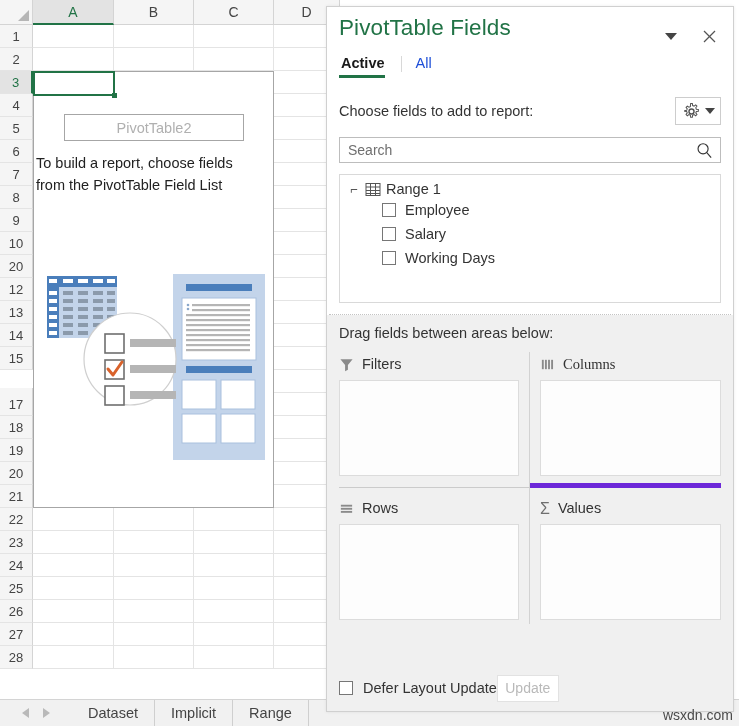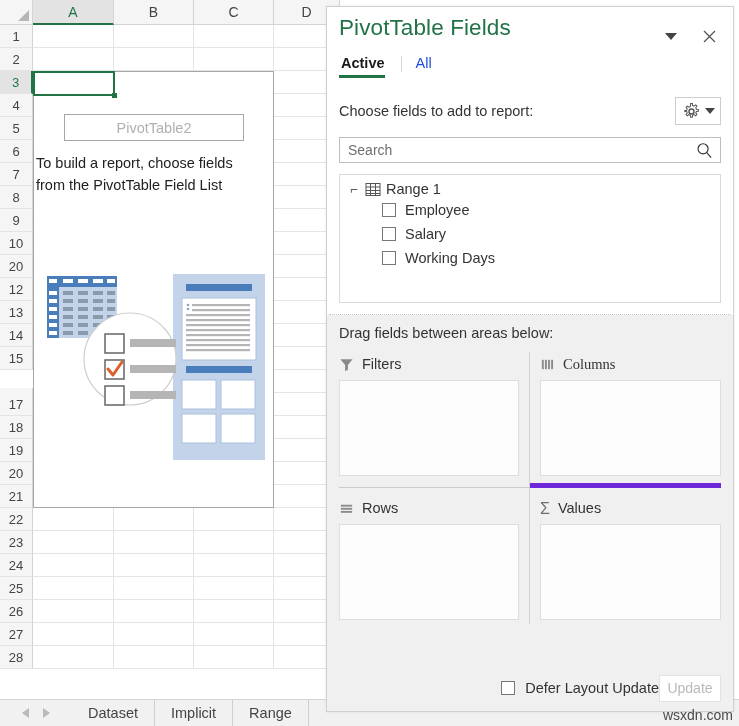--- a/index.html
+++ b/index.html
@@ -194,21 +194,21 @@
   .area-cell.tr { border-bottom: 5px solid #6d28d9; padding-left: 10px; font-family: Liberation Serif, serif; }
   .area-cell.bl { border-right: 1px solid #d2d2d2; padding-right: 10px; padding-top: 8px; }
   .area-cell.br { padding-left: 10px; padding-top: 8px; }
   .area-head { display: flex; align-items: center; gap: 8px; height: 24px; margin-bottom: 4px; }
   .area-title { font-size: 14.5px; color: #333; }
   .area-drop { height: 96px; background: #fdfdfd; border: 1px solid #dcdcdc; }
 
   .panel-footer {
     flex: 0 0 auto; height: 46px; background: #f0f0f0;
     border-top: 0; padding: 0 12px;
-    display: flex; align-items: center; justify-content: flex-end;
+    display: flex; align-items: center; justify-content: flex-start;
   }
   .defer { display: flex; align-items: center; gap: 10px; cursor: pointer; }
   .defer-label { font-size: 14.5px; color: #333; }
   .update-btn {
     width: 62px; height: 27px; background: #fff; border: 1px solid #e2e2e2;
     color: #b9b9b9; font-size: 14px; font-family: "Liberation Sans", sans-serif;
     display: flex; align-items: center; justify-content: center;
   }
 
   .watermark {

